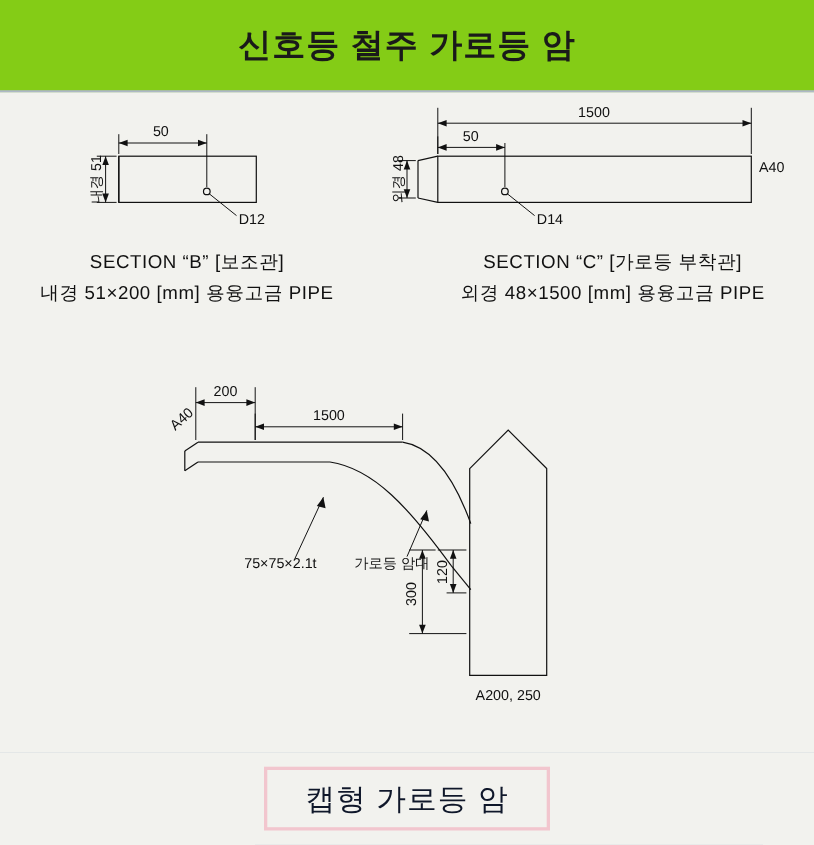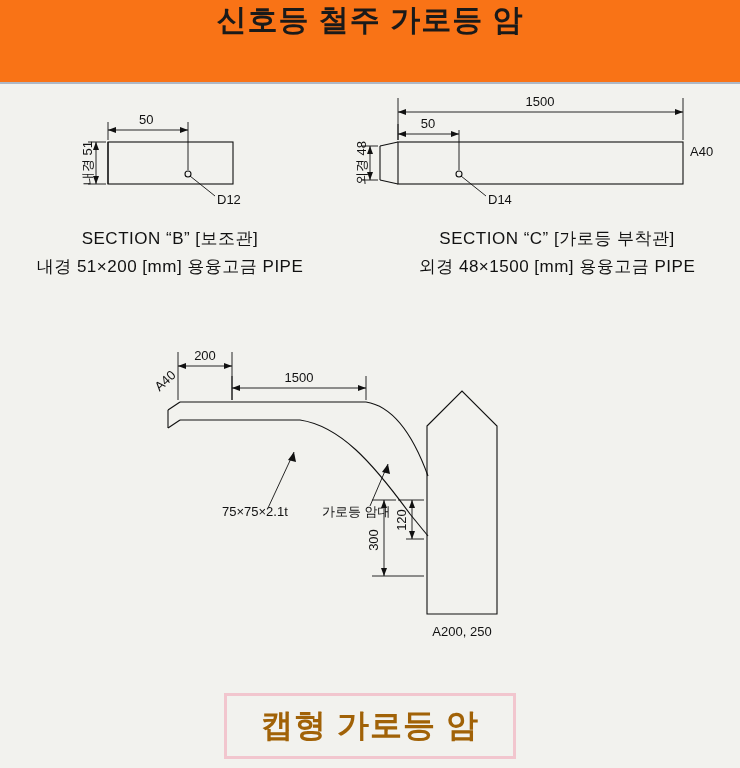--- a/index.html
+++ b/index.html
@@ -18,23 +18,24 @@
     width: 740px;
     height: 768px;
   }
   
   .header-band {
     position: absolute;
     left: 0;
     top: 0;
     width: 740px;
     height: 82px;
-    background: #f97316;
+    background: #84cc16;
     border-bottom: 2px solid #aeb8c6;
     display: flex;
+    align-items: center;
     justify-content: center;
   }
   .header-title {
     font-size: 30px;
     font-weight: bold;
     color: #1a1a1a;
     letter-spacing: 1px;
   }
   
   .sheet {
@@ -61,23 +62,23 @@
     display: flex;
     align-items: center;
     justify-content: center;
   }
   .footer-box {
     border: 3px solid #f2c6ce;
     padding: 8px 34px;
     background: #f2f2ee;
   }
   .footer-text {
-    font-size: 32px;
-    font-weight: bold;
-    color: #a16207;
+    font-size: 27px;
+    font-weight: normal;
+    color: #0f172a;
     letter-spacing: 1px;
   }
   
   text {
     font-family: "Liberation Sans", sans-serif;
     fill: #111;
   }
   .dim-txt { font-size: 13px; }
   .cap1 { font-size: 17px; letter-spacing: 0.5px; }
   .cap2 { font-size: 17px; letter-spacing: 0.5px; }

